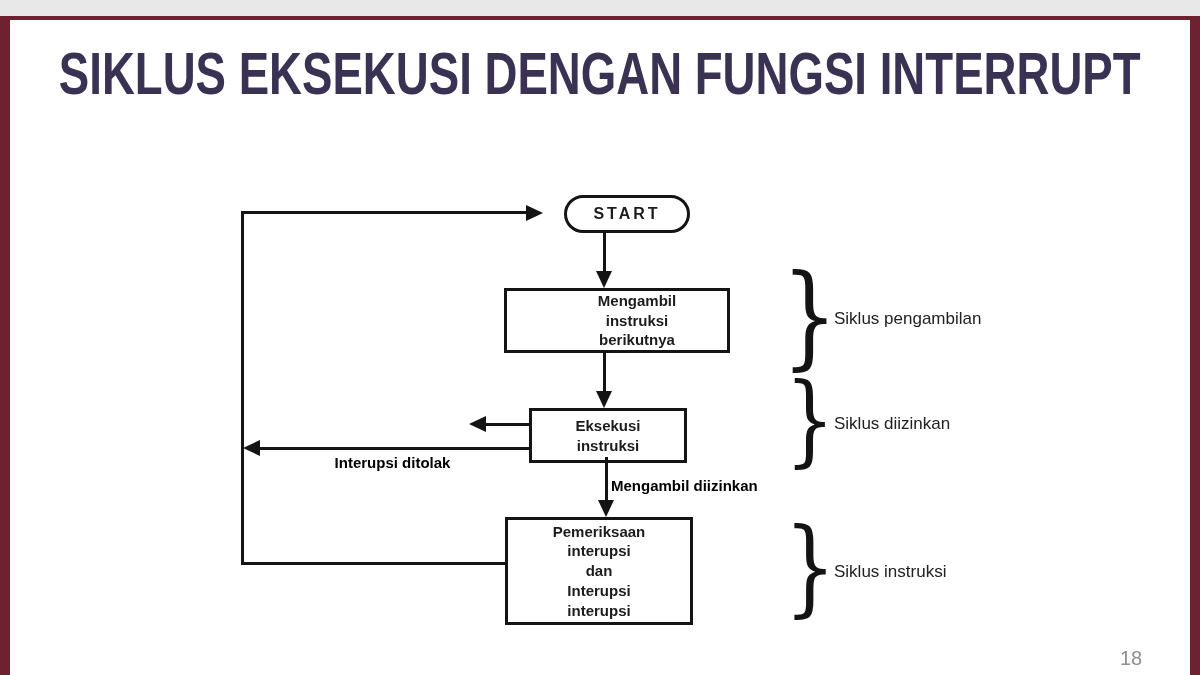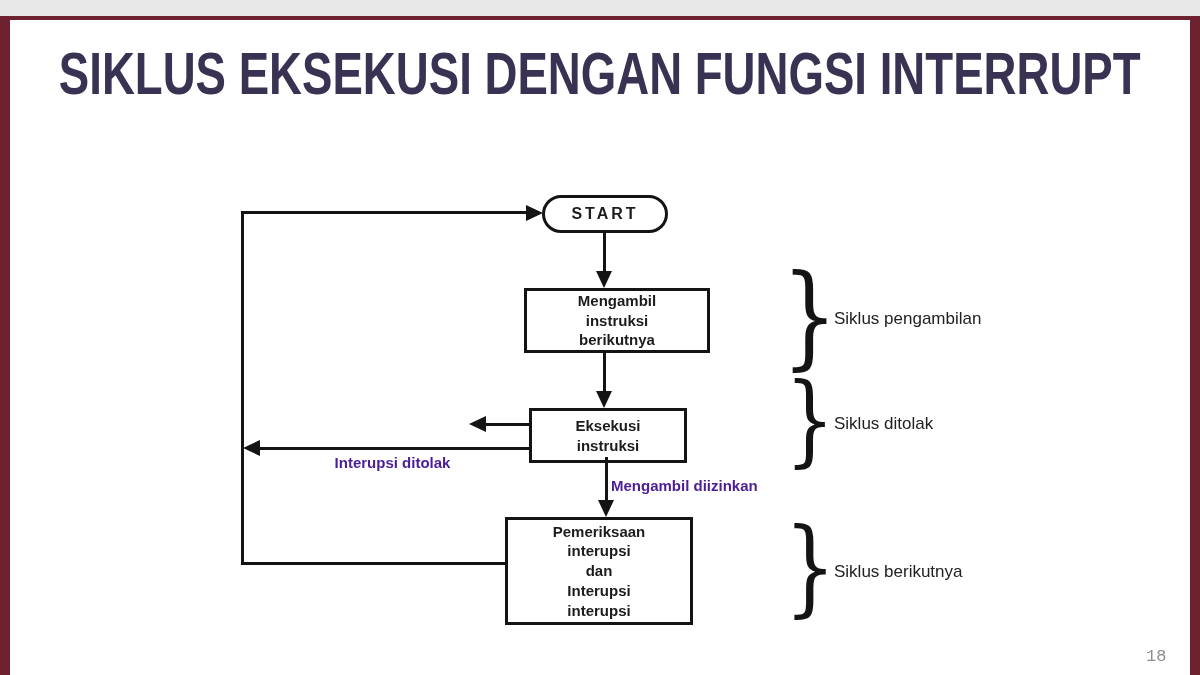--- a/index.html
+++ b/index.html
@@ -26,65 +26,65 @@
 
   
   .ink { background:#141414; position:absolute; }
   .node {
     position:absolute; border:3px solid #141414; background:#ffffff;
     display:flex; align-items:center; justify-content:center;
     color:#1c1c1c; text-align:center;
   }
   .oval { border-radius:20px; font-size:16px; font-weight:bold; letter-spacing:3px; }
   .rect { font-size:15px; font-weight:bold; line-height:1.32; white-space:pre-line; }
-  .edge-label { position:absolute; font-size:15px; font-weight:bold; color:#4c1d95; white-space:nowrap; }
+  .edge-label { position:absolute; font-size:15px; font-weight:bold; color:#000000; white-space:nowrap; }
 
   
   .ah { position:absolute; width:0; height:0; }
   .ah-right { border-top:8px solid transparent; border-bottom:8px solid transparent; border-left:17px solid #141414; }
   .ah-left  { border-top:8px solid transparent; border-bottom:8px solid transparent; border-right:17px solid #141414; }
   .ah-down  { border-left:8px solid transparent; border-right:8px solid transparent; border-top:17px solid #141414; }
 
   
   .brace-box { position:absolute; display:flex; align-items:center; justify-content:center; }
   .brace-glyph {
     font-family:"DejaVu Serif", serif; font-size:112px; font-weight:400;
     color:#141414; line-height:0.78; transform:scaleX(0.78); transform-origin:center;
   }
   .brace-label { position:absolute; font-size:17px; color:#222222; white-space:nowrap; }
 
-  .page-number { position:absolute; left:1146px; top:631px; font-size:17px; color:#8e8e8e;font-family:Liberation Mono, monospace; }
+  .page-number { position:absolute; left:1120px; top:631px; font-size:20px; color:#8e8e8e; }
 </style>
 </head>
 <body>
 
 <div class="slide">
 
   <div class="bar bar-left"></div>
   <div class="bar bar-right"></div>
   <div class="bar bar-top"></div>
   <div class="bar bar-bottom"></div>
 
   <div class="title-wrap">
     <div class="title-text">SIKLUS EKSEKUSI DENGAN FUNGSI INTERRUPT</div>
   </div>
 
   <div class="ink" style="left:241px; top:195px; width:3px;  height:353px;"></div>
   <div class="ink" style="left:241px; top:195px; width:287px; height:3px;"></div>
   <div class="ink" style="left:241px; top:546px; width:264px; height:3px;"></div>
   <div class="ah ah-right" style="left:526px; top:189px;"></div>
 
-  <div class="node oval" style="left:542px; top:179px; width:120px; height:32px;">
+  <div class="node oval" style="left:564px; top:179px; width:120px; height:32px;">
     <span>START</span>
   </div>
 
   <div class="ink" style="left:603px; top:214px; width:3px; height:43px;"></div>
   <div class="ah ah-down" style="left:596px; top:255px;"></div>
 
-  <div class="node rect" style="left:524px; top:272px; width:180px; height:59px;">
+  <div class="node rect" style="left:504px; top:272px; width:180px; height:59px;padding-left:40px;">
     <span>Mengambil
 instruksi
 berikutnya</span>
   </div>
 
   <div class="ink" style="left:603px; top:337px; width:3px; height:40px;"></div>
   <div class="ah ah-down" style="left:596px; top:375px;"></div>
 
 
   <div class="node rect" style="left:529px; top:392px; width:152px; height:49px;">
@@ -112,22 +112,22 @@
   </div>
 
   <div class="brace-box" style="left:789px; top:256px; width:42px; height:90px;">
     <span class="brace-glyph">}</span>
   </div>
   <div class="brace-label" style="left:834px; top:293px;">Siklus pengambilan</div>
 
   <div class="brace-box" style="left:789px; top:364px; width:42px; height:80px;">
     <span class="brace-glyph" style="font-size:100px;">}</span>
   </div>
-  <div class="brace-label" style="left:834px; top:398px;">Siklus ditolak</div>
+  <div class="brace-label" style="left:834px; top:398px;">Siklus diizinkan</div>
 
   <div class="brace-box" style="left:789px; top:510px; width:42px; height:84px;">
     <span class="brace-glyph" style="font-size:104px;">}</span>
   </div>
-  <div class="brace-label" style="left:834px; top:546px;">Siklus berikutnya</div>
+  <div class="brace-label" style="left:834px; top:546px;">Siklus instruksi</div>
 
   <div class="page-number">18</div>
 
 </div>
 
 </body></html>

